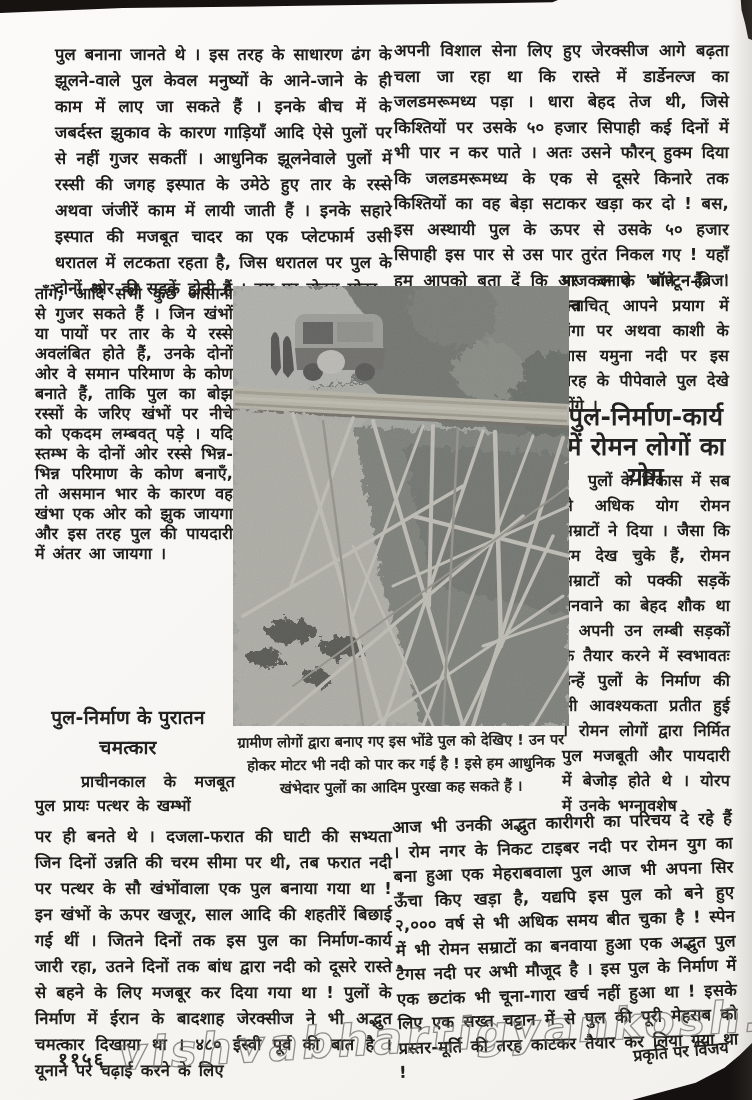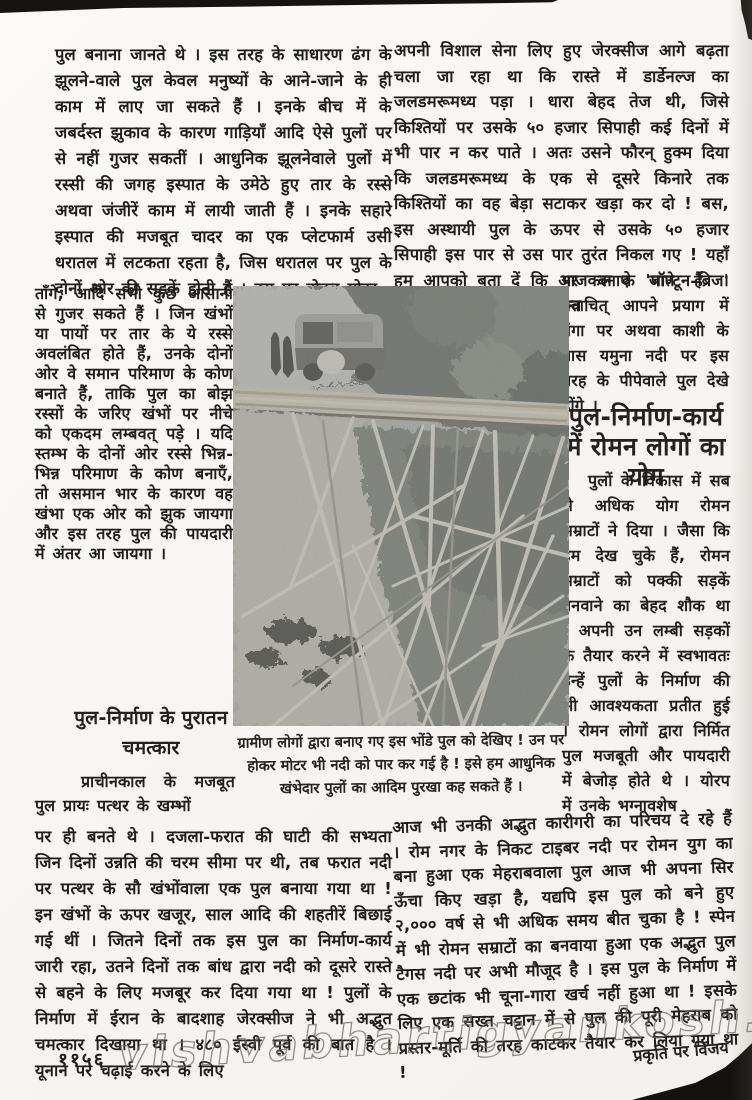--- a/index.html
+++ b/index.html
@@ -75,21 +75,21 @@
 
 <div class="top-band"></div>
 <div class="top-right-curl"></div>
 <div class="bottom-right-curl"></div>
 <div class="right-edge-shade"></div>
 
 <div class="txt" style="left:55px;top:42px;width:337px;">पुल बनाना जानते थे । इस तरह के साधारण ढंग के झूलने-वाले पुल केवल मनुष्यों के आने-जाने के ही काम में लाए जा सकते हैं । इनके बीच में के जबर्दस्त झुकाव के कारण गाड़ियाँ आदि ऐसे पुलों पर से नहीं गुजर सकतीं । आधुनिक झूलनेवाले पुलों में रस्सी की जगह इस्पात के उमेठे हुए तार के रस्से अथवा जंजीरें काम में लायी जाती हैं । इनके सहारे इस्पात की मजबूत चादर का एक प्लेटफार्म उसी धरातल में लटकता रहता है, जिस धरातल पर पुल के दोनों ओर की सड़कें होती हैं । इस पर होकर मोटर,</div>
 
 <div class="txt narrow" style="left:35px;top:284px;width:198px;">ताँगे, आदि सभी कुछ आसानी से गुजर सकते हैं । जिन खंभों या पायों पर तार के ये रस्से अवलंबित होते हैं, उनके दोनों ओर वे समान परिमाण के कोण बनाते हैं, ताकि पुल का बोझ रस्सों के जरिए खंभों पर नीचे को एकदम लम्बवत् पड़े । यदि स्तम्भ के दोनों ओर रस्से भिन्न-भिन्न परिमाण के कोण बनाएँ, तो असमान भार के कारण वह खंभा एक ओर को झुक जायगा और इस तरह पुल की पायदारी में अंतर आ जायगा ।</div>
 
-<div class="heading" style="position:absolute;left:49px;top:702px;width:204px;">पुल-निर्माण के पुरातन चमत्कार</div>
+<div class="heading" style="position:absolute;left:26px;top:702px;width:204px;">पुल-निर्माण के पुरातन चमत्कार</div>
 
 <div class="txt narrow indent" style="left:35px;top:770px;width:200px;line-height:24px;">प्राचीनकाल के मजबूत पुल प्रायः पत्थर के खम्भों</div>
 
 <div class="txt" style="left:35px;top:824px;width:357px;">पर ही बनते थे । दजला-फरात की घाटी की सभ्यता जिन दिनों उन्नति की चरम सीमा पर थी, तब फरात नदी पर पत्थर के सौ खंभोंवाला एक पुल बनाया गया था ! इन खंभों के ऊपर खजूर, साल आदि की शहतीरें बिछाई गई थीं । जितने दिनों तक इस पुल का निर्माण-कार्य जारी रहा, उतने दिनों तक बांध द्वारा नदी को दूसरे रास्ते से बहने के लिए मजबूर कर दिया गया था ! पुलों के निर्माण में ईरान के बादशाह जेरक्सीज ने भी अद्भुत चमत्कार दिखाया था । ४८० ईस्वी पूर्व की बात है ।  यूनान पर चढ़ाई करने के लिए</div>
 
 <div class="txt" style="left:394px;top:38px;width:335px;line-height:25.5px;">अपनी विशाल सेना लिए हुए जेरक्सीज आगे बढ़ता चला जा रहा था कि रास्ते में डार्डेनल्ज का जलडमरूमध्य पड़ा । धारा बेहद तेज थी, जिसे किश्तियों पर उसके ५० हजार सिपाही कई दिनों में भी पार न कर पाते । अतः उसने फौरन् हुक्म दिया कि जलडमरूमध्य के एक से दूसरे किनारे तक किश्तियों का वह बेड़ा सटाकर खड़ा कर दो ! बस, इस अस्थायी पुल के ऊपर से उसके ५० हजार सिपाही इस पार से उस पार तुरंत निकल गए ! यहाँ हम आपको बता दें कि आजकल के 'पॉण्टून-ब्रिज' या पीपेवाले पुल इसी सिद्धान्त</div>
 
 <div class="txt narrow" style="left:562px;top:268px;width:167px;line-height:25px;">पर बनाए जाते हैं । क्वाचित् आपने प्रयाग में गंगा पर अथवा काशी के पास यमुना नदी पर इस तरह के पीपेवाले पुल देखे होंगे ।</div>
 
 <div class="heading" style="position:absolute;left:560px;top:402px;width:172px;font-size:25px;text-align:center;">पुल-निर्माण-कार्य में रोमन लोगों का योग</div>

